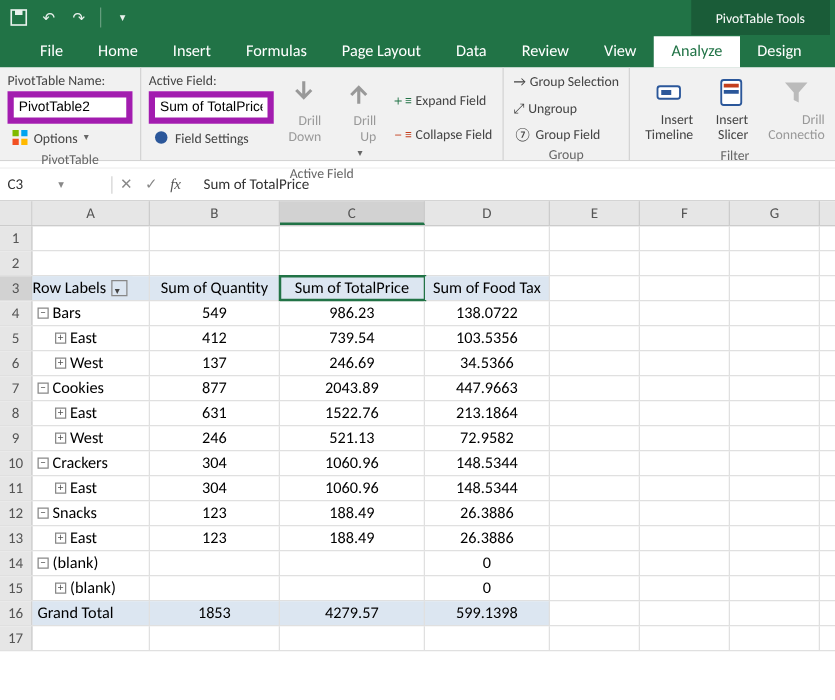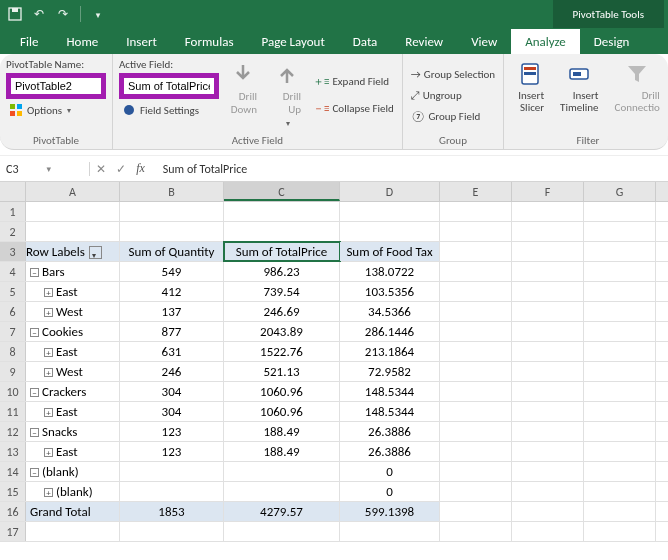--- a/index.html
+++ b/index.html
@@ -7,27 +7,27 @@
 
 
 .titlebar { background: #217346; height: 28px; display: flex; align-items: center; color: #fff; padding: 0 4px; }
 .qat { display: flex; align-items: center; gap: 2px; }
 .qat-btn { width: 22px; height: 22px; display: flex; align-items: center; justify-content: center; color: #fff; opacity: .9; }
 .qat-sep { width: 1px; height: 16px; background: rgba(255,255,255,.3); margin: 0 4px; }
 .titlebar-spacer { flex: 1; }
 .ctx-tools { background: #1a5c38; height: 100%; display: flex; align-items: center; padding: 0 20px; font-size: 11px; }
 
 
-.ribbon-tabs { background: #217346; height: 26px; display: flex; align-items: flex-end; padding-left: 6px; }
+.ribbon-tabs { background: #217346; height: 26px; display: flex; align-items: flex-end; padding-left: 18px; }
 .ribbon-tab { color: #fff; padding: 5px 14px; font-size: 13px; cursor: pointer; }
 .ribbon-tab.active { background: #ffffff; color: #217346; }
 .ribbon-tabs .ctx-group { display: flex; }
 
 
-.ribbon { background: #f1f1f1; border-bottom: 1px solid #d4d4d4; height: 96px; display: flex; font-size: 11px; color: #444; border-radius: 14px; }
+.ribbon { background: #f1f1f1; border-bottom: 1px solid #d4d4d4; height: 75px; display: flex; font-size: 11px; color: #444; }
 .rib-group { display: flex; flex-direction: column; padding: 4px 6px 0; }
 .rib-group + .rib-group { border-left: 1px solid #d4d4d4; }
 .rib-body { flex: 1; display: flex; gap: 4px; }
 .rib-label { text-align: center; color: #666; padding: 2px 0; font-size: 11px; }
 .rib-col { display: flex; flex-direction: column; gap: 2px; }
 .rib-line { display: flex; align-items: center; gap: 3px; white-space: nowrap; }
 .rib-input { width: 100px; border: 5px solid #a21caf; background: #fff; padding: 2px 4px; font-size: 11px; }
 .rib-btn { display: flex; align-items: center; gap: 3px; padding: 1px 2px; white-space: nowrap; color: #444; }
 .rib-bigbtn { display: flex; flex-direction: column; align-items: center; justify-content: flex-start; gap: 2px; padding: 2px 6px; text-align: right; color: #444; }
 .rib-bigbtn .ico { width: 28px; height: 28px; display: flex; align-items: center; justify-content: center; }
@@ -190,35 +190,35 @@
       </div>
     </div>
     <div class="rib-label">Group</div>
   </div>
 
   <div class="rib-group">
     <div class="rib-body">
       <div class="rib-bigbtn">
         <div class="ico">
             <svg viewBox="0 0 24 24" width="24" height="24">
+              <rect x="3" y="7" width="18" height="10" rx="2" fill="#fff" stroke="#2b579a" stroke-width="1.5"></rect>
+              <rect x="6" y="10" width="8" height="4" fill="#2b579a"></rect>
+            </svg>
+          </div>
+        <div style="line-height:1.1">Insert Timeline</div>
+      </div>
+      <div class="rib-bigbtn">
+        <div class="ico">
+            <svg viewBox="0 0 24 24" width="24" height="24">
               <rect x="4" y="2" width="16" height="20" rx="2" fill="#fff" stroke="#2b579a" stroke-width="1.5"></rect>
               <rect x="6" y="5" width="12" height="3" fill="#c43e1c"></rect>
               <rect x="6" y="10" width="12" height="3" fill="#2b579a"></rect>
             </svg>
           </div>
         <div style="line-height:1.1">Insert Slicer</div>
-      </div>
-      <div class="rib-bigbtn">
-        <div class="ico">
-            <svg viewBox="0 0 24 24" width="24" height="24">
-              <rect x="3" y="7" width="18" height="10" rx="2" fill="#fff" stroke="#2b579a" stroke-width="1.5"></rect>
-              <rect x="6" y="10" width="8" height="4" fill="#2b579a"></rect>
-            </svg>
-          </div>
-        <div style="line-height:1.1">Insert Timeline</div>
       </div>
       <div class="rib-bigbtn dis">
         <div class="ico">
             <svg viewBox="0 0 24 24" width="24" height="24">
               <path d="M3 4 h18 l-7 8 v8 l-4 -2 v-6 z" fill="#bbb"></path>
             </svg>
           </div>
         <div style="line-height:1.1">Drill Connectio</div>
       </div>
     </div>
@@ -315,21 +315,21 @@
         <div class="cell num col-D">34.5366</div>
         <div class="cell col-E"></div>
         <div class="cell col-F"></div>
         <div class="cell col-G"></div>
       </div>
       <div class="row">
         <div class="rowhdr">7</div>
         <div class="cell col-A bold"><span class="exp">−</span>Cookies</div>
         <div class="cell num col-B bold">877</div>
         <div class="cell num col-C bold">2043.89</div>
-        <div class="cell num col-D bold">286.1446</div>
+        <div class="cell num col-D bold">447.9663</div>
         <div class="cell col-E"></div>
         <div class="cell col-F"></div>
         <div class="cell col-G"></div>
       </div>
       <div class="row">
         <div class="rowhdr">8</div>
         <div class="cell col-A"><span class="ind1"><span class="exp">+</span>East</span></div>
         <div class="cell num col-B">631</div>
         <div class="cell num col-C">1522.76</div>
         <div class="cell num col-D">213.1864</div>

